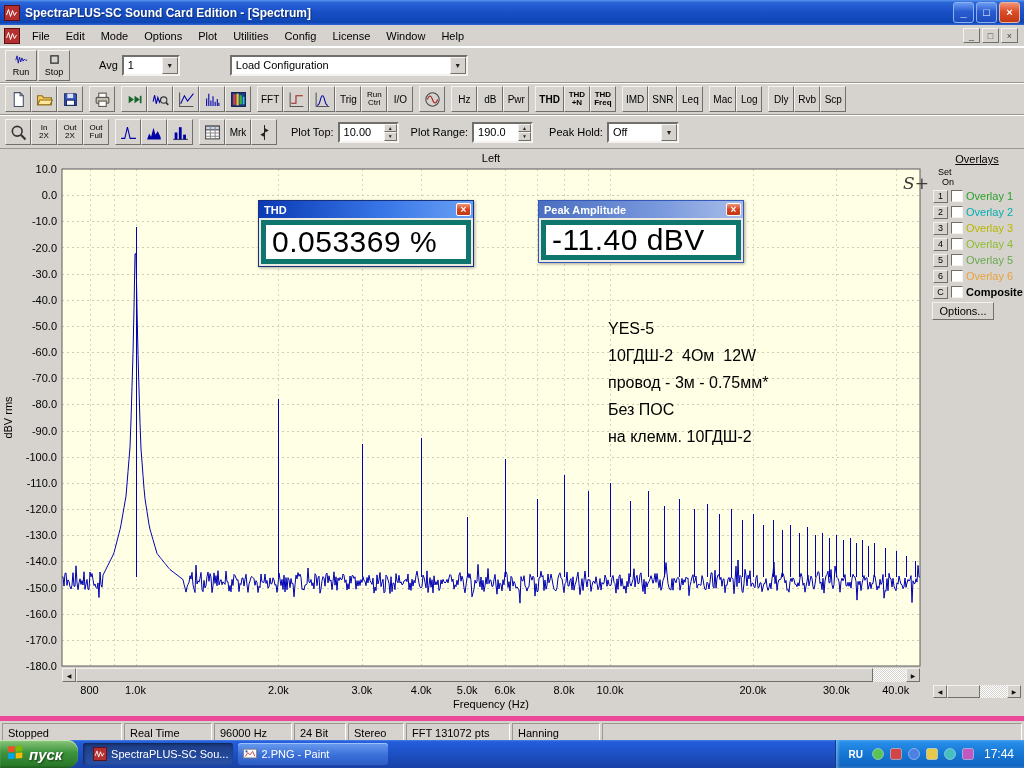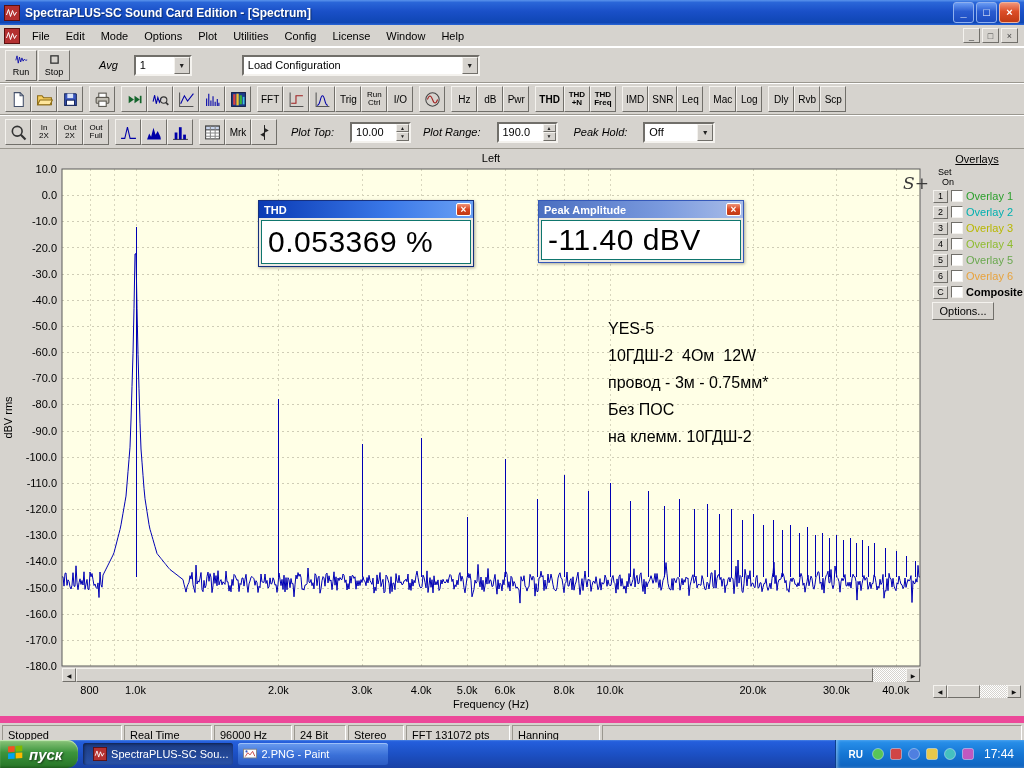--- a/index.html
+++ b/index.html
@@ -41,21 +41,21 @@
   .bigbtn svg{width:17px;height:13px;}
 
   .tbtn{height:26px;min-width:26px;padding:0 3px;background:#d6d3ce;border:1px solid;
     border-color:#f4f2ee #716f6a #716f6a #f4f2ee;display:inline-flex;align-items:center;justify-content:center;
     font-size:10px;font-family:"Liberation Sans",sans-serif;color:#000;}
   .tbtn.boldlbl{font-weight:bold;}
   .tbtn svg{width:17px;height:17px;}
   .tbtn .l2{font-size:8px;line-height:8px;text-align:center;}
   .tsep{width:6px;height:26px;display:inline-block;}
 
-  .lbl{font-size:11px;margin:0 16px;font-style:italic;}
+  .lbl{font-size:11px;margin:0 4px;}
   .combo{background:#fff;border:2px solid;border-color:#716f6a #f4f2ee #f4f2ee #716f6a;height:21px;
     display:inline-flex;align-items:center;position:relative;font-size:11px;padding-left:4px;}
   .comboval{flex:1;white-space:nowrap;overflow:hidden;}
   .combobtn{position:absolute;right:0;top:0;bottom:0;width:16px;background:#d6d3ce;border:1px solid;
     border-color:#f4f2ee #716f6a #716f6a #f4f2ee;display:flex;align-items:center;justify-content:center;font-size:7px;color:#222;}
   .spin{background:#fff;border:2px solid;border-color:#716f6a #f4f2ee #f4f2ee #716f6a;height:21px;width:61px;
     display:inline-flex;align-items:center;position:relative;font-size:11px;padding-left:4px;}
   .spinbtns{position:absolute;right:0;top:0;bottom:0;width:13px;display:flex;flex-direction:column;}
   .sb{flex:1;background:#d6d3ce;border:1px solid;border-color:#f4f2ee #716f6a #716f6a #f4f2ee;font-size:5px;
     display:flex;align-items:center;justify-content:center;color:#222;}
@@ -88,29 +88,29 @@
   #mini-scroll{bottom:18px;left:3px;width:88px;height:13px;}
 
   
   .mini-window{position:absolute;background:#ece9e2;border:1px solid #16307e;box-shadow:1px 1px 3px rgba(0,0,0,.35);z-index:30;}
   .mini-title{height:17px;display:flex;align-items:center;color:#fff;font-weight:bold;font-size:11px;padding:0 2px 0 5px;
     background:linear-gradient(90deg,#0a3ab4,#3a78e8 60%,#6aa0f4);}
   .mini-title.lighter{background:linear-gradient(90deg,#4a6ec0,#7a9ade 60%,#a8bce8);}
   .mini-title .t{flex:1;}
   .mini-close{width:15px;height:13px;background:linear-gradient(180deg,#f09478,#d8431e 50%,#c03a14);
     border:1px solid #fff;border-radius:2px;color:#fff;font-size:10px;line-height:11px;text-align:center;font-weight:bold;}
-  .mini-body{position:absolute;left:2px;right:2px;top:19px;bottom:2px;background:#fff;border:1px solid #0f766e;
+  .mini-body{position:absolute;left:2px;right:2px;top:19px;bottom:2px;background:#fff;border:5px solid #0f766e;
     display:flex;align-items:center;padding-left:6px;overflow:hidden;}
   .mini-value{font-size:30px;letter-spacing:0.5px;white-space:nowrap;}
 
   #annotation{position:absolute;left:608px;top:315px;z-index:20;font-size:16px;line-height:27px;white-space:pre;}
 
   
   #statusbar{position:absolute;left:0;bottom:0;width:100%;height:24px;background:#d6d3ce;display:flex;
-    align-items:flex-start;padding:2px 2px 0 2px;border-top:7px solid #ec4899;}
+    align-items:flex-start;padding:2px 2px 0 2px;border-top:5px solid #ec4899;}
   .seg{height:19px;border:1px solid;border-color:#9a978f #fff #fff #9a978f;padding:3px 5px 0 5px;margin-right:2px;
     font-size:11px;white-space:nowrap;overflow:hidden;}
   .seg.fill{flex:1;margin-right:0;}
 
   
   #taskbar{position:absolute;left:0;top:740px;width:1024px;height:28px;
     background:linear-gradient(180deg,#4a82e4 0%,#245edc 6%,#1c50c4 50%,#1941a5 100%);display:flex;align-items:center;}
   #start-button{height:28px;padding:0 16px 0 7px;border-radius:0 11px 11px 0;display:flex;align-items:center;gap:5px;
     background:linear-gradient(180deg,#8cc67c 0%,#3c943c 45%,#2a7a2a 90%,#1e5e1e);
     box-shadow:inset 0 1px 1px #c8e8b8;color:#fff;font-weight:bold;font-style:italic;font-size:15px;

